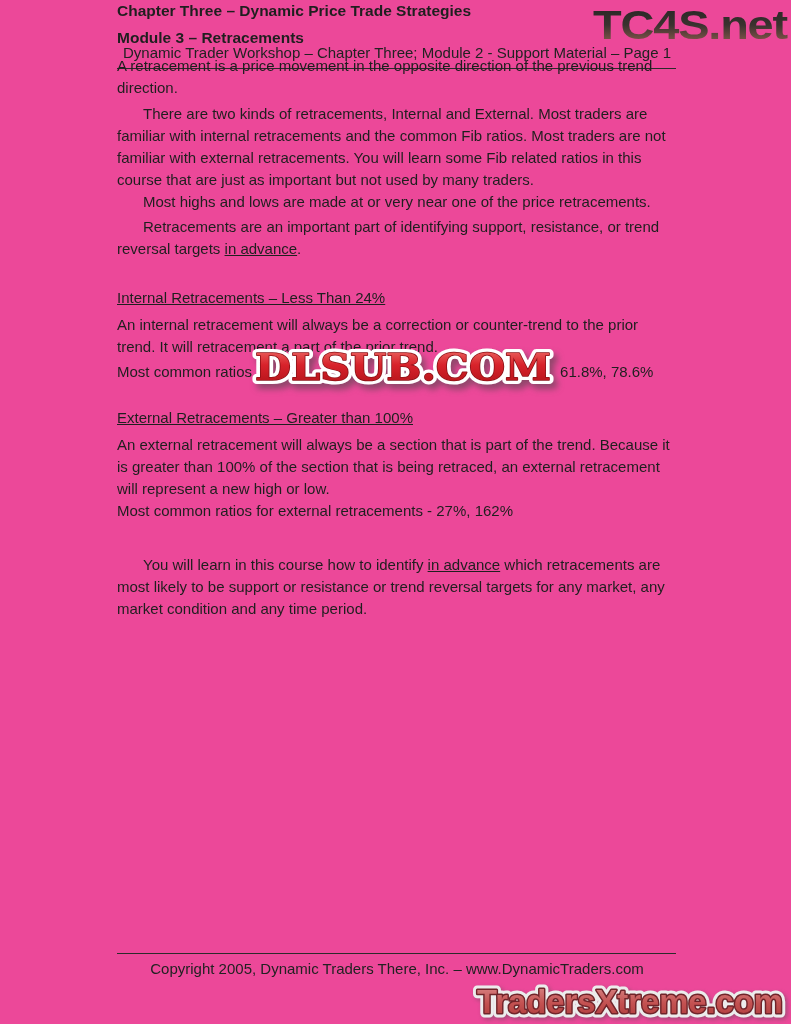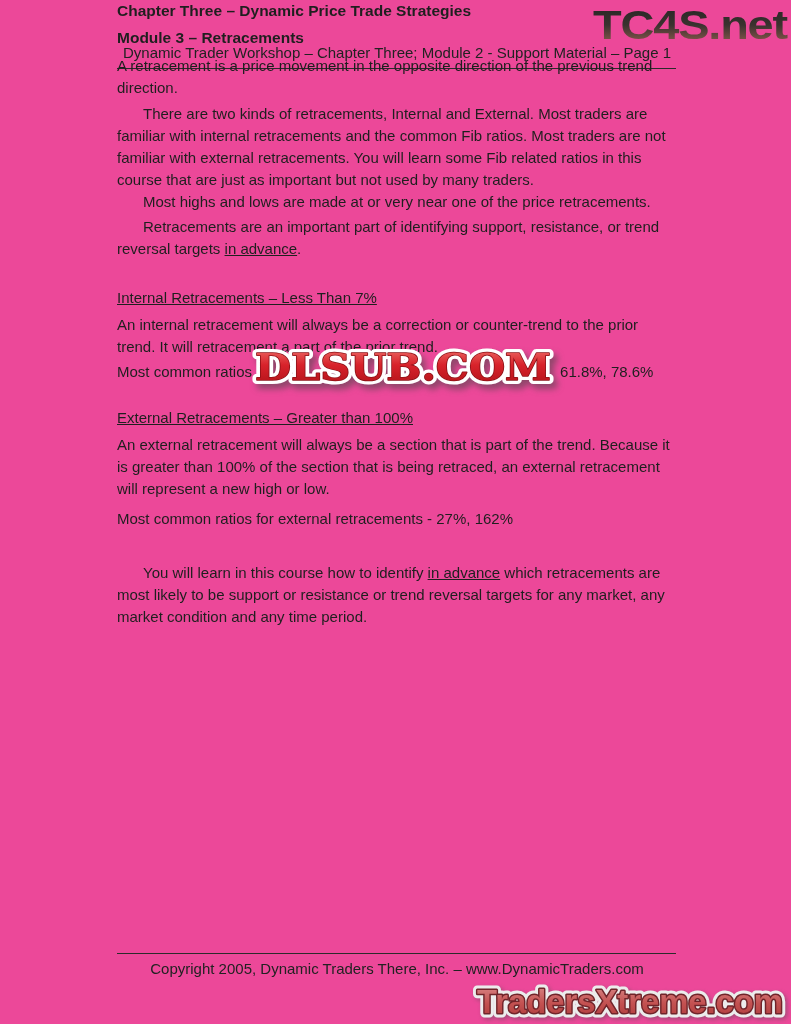--- a/index.html
+++ b/index.html
@@ -48,21 +48,21 @@
   .p1{margin-top:6px;}
   .p2{margin-top:4px;}
   .p3{margin-top:0;}
   .p4{margin-top:3px;}
   .h-internal{margin-top:27px;}
   .p5{margin-top:5px;}
   .ratios-line{margin-top:3px;position:relative;white-space:nowrap;}
   .wm-gap{display:inline-block;width:308px;height:1px;vertical-align:baseline;}
   .h-external{margin-top:24px;}
   .p6{margin-top:5px;}
-  .p7{margin-top:8px;}
+  .p7{margin-top:0;}
   .p8{margin-top:32px;}
 </style>
 </head>
 <body>
 
 <div class="page">
 
   <svg class="tc4s-wm" width="200" height="48" viewBox="0 0 200 48">
     <defs>
       <linearGradient id="tcgrad" x1="0" y1="0" x2="0" y2="1">
@@ -84,21 +84,21 @@
 
 
     <p class="p1">A retracement is a price movement in the opposite direction of the previous trend direction.</p>
 
     <p class="p2 indent">There are two kinds of retracements, Internal and External. Most traders are familiar with internal retracements and the common Fib ratios. Most traders are not familiar with external retracements. You will learn some Fib related ratios in this course that are just as important but not used by many traders.</p>
 
     <p class="p3 indent">Most highs and lows are made at or very near one of the price retracements.</p>
 
     <p class="p4 indent"><span>Retracements are an important part of identifying support, resistance, or trend reversal targets </span><span class="u">in advance</span><span>.</span></p>
 
-    <p class="h-internal uh">Internal Retracements – Less Than 7%</p>
+    <p class="h-internal uh">Internal Retracements – Less Than 24%</p>
 
     <p class="p5">An internal retracement will always be a correction or counter-trend to the prior trend. It will retracement a part of the prior trend.</p>
 
     <div class="ratios-line">
       <span>Most common ratios</span><span class="wm-gap"></span><span>61.8%, 78.6%</span>
 
       
       <svg class="dlsub-wm" width="312" height="54" viewBox="0 0 312 54">
         <defs>
           <linearGradient id="dlgrad" x1="0" y1="0" x2="0" y2="1">

